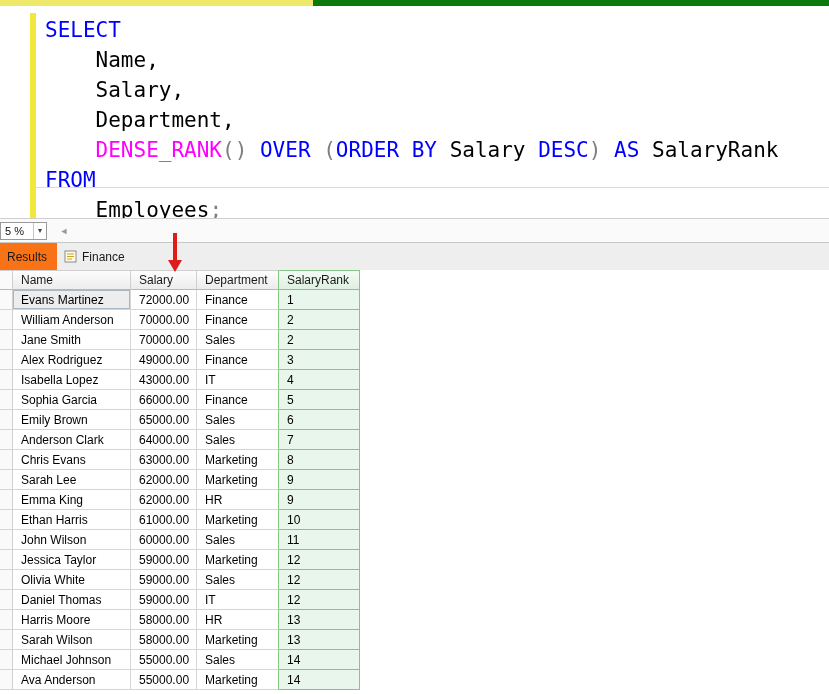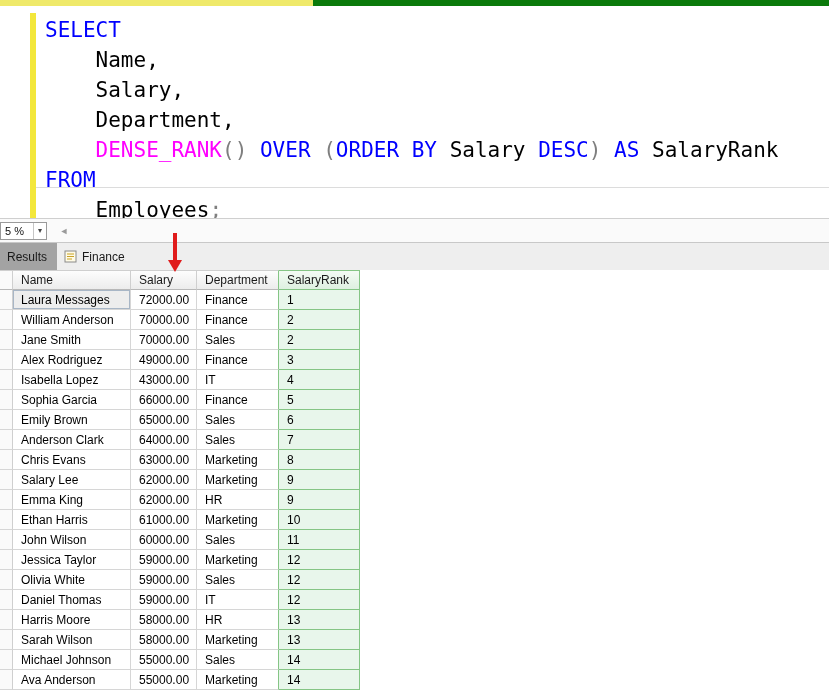--- a/index.html
+++ b/index.html
@@ -32,21 +32,21 @@
   .zoom-value { flex:1; padding-left:4px; white-space:nowrap; }
   .zoom-arrow { width:13px; align-self:stretch; border-left:1px solid #c6c6c6; text-align:center;
                 font-size:8px; line-height:16px; color:#444; }
   .hscroll-left { position:absolute; left:56px; top:4px; width:16px; height:16px; color:#9a9a9a;
                   font-size:9px; text-align:center; line-height:16px; }
 
   
   .result-tabs { position:absolute; top:242px; left:0; width:829px; height:28px; background:#eeeeee;
                  border-top:1px solid #c8c8c8; display:flex; align-items:stretch; }
   .tab { display:flex; align-items:center; gap:5px; padding:0 10px 0 7px; font-size:12px; color:#1a1a1a; }
-  .tab.active { background:#a3a3a3; }
+  .tab.active { background:#f97316; }
   .tab-icon { display:inline-flex; }
 
   
   .grid-wrap { position:absolute; top:270px; left:0; }
   table.grid { border-collapse:separate; border-spacing:0; table-layout:fixed; font-size:12px; color:#000; }
   .c-stub { width:13px; } .c-name { width:118px; } .c-salary { width:66px; }
   .c-dept { width:82px; } .c-rank { width:81px; }
   .grid th, .grid td { height:20px; padding:0 4px 0 8px; text-align:left; font-weight:normal;
                        border-right:1px solid #d6d6d6; border-bottom:1px solid #d6d6d6;
                        overflow:hidden; white-space:nowrap; }
@@ -122,21 +122,21 @@
             <th class="stub"></th>
             <th>Name</th>
             <th>Salary</th>
             <th class="pre-rank">Department</th>
             <th class="rank">SalaryRank</th>
           </tr>
       </thead>
       <tbody>
           <tr>
             <td class="stub"></td>
-            <td class="sel">Laura Messages</td>
+            <td class="sel">Evans Martinez</td>
             <td>72000.00</td>
             <td class="pre-rank">Finance</td>
             <td class="rank">1</td>
           </tr>
           <tr>
             <td class="stub"></td>
             <td>William Anderson</td>
             <td>70000.00</td>
             <td class="pre-rank">Finance</td>
             <td class="rank">2</td>
@@ -185,21 +185,21 @@
           </tr>
           <tr>
             <td class="stub"></td>
             <td>Chris Evans</td>
             <td>63000.00</td>
             <td class="pre-rank">Marketing</td>
             <td class="rank">8</td>
           </tr>
           <tr>
             <td class="stub"></td>
-            <td>Salary Lee</td>
+            <td>Sarah Lee</td>
             <td>62000.00</td>
             <td class="pre-rank">Marketing</td>
             <td class="rank">9</td>
           </tr>
           <tr>
             <td class="stub"></td>
             <td>Emma King</td>
             <td>62000.00</td>
             <td class="pre-rank">HR</td>
             <td class="rank">9</td>

